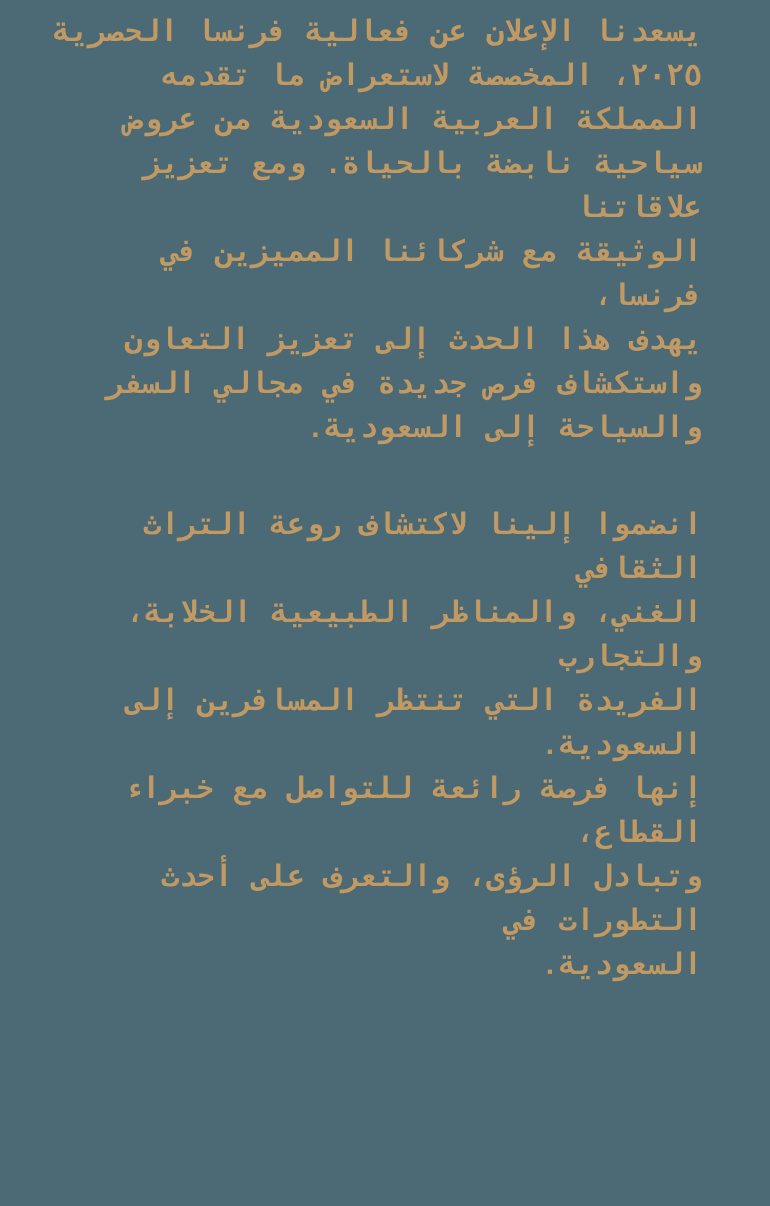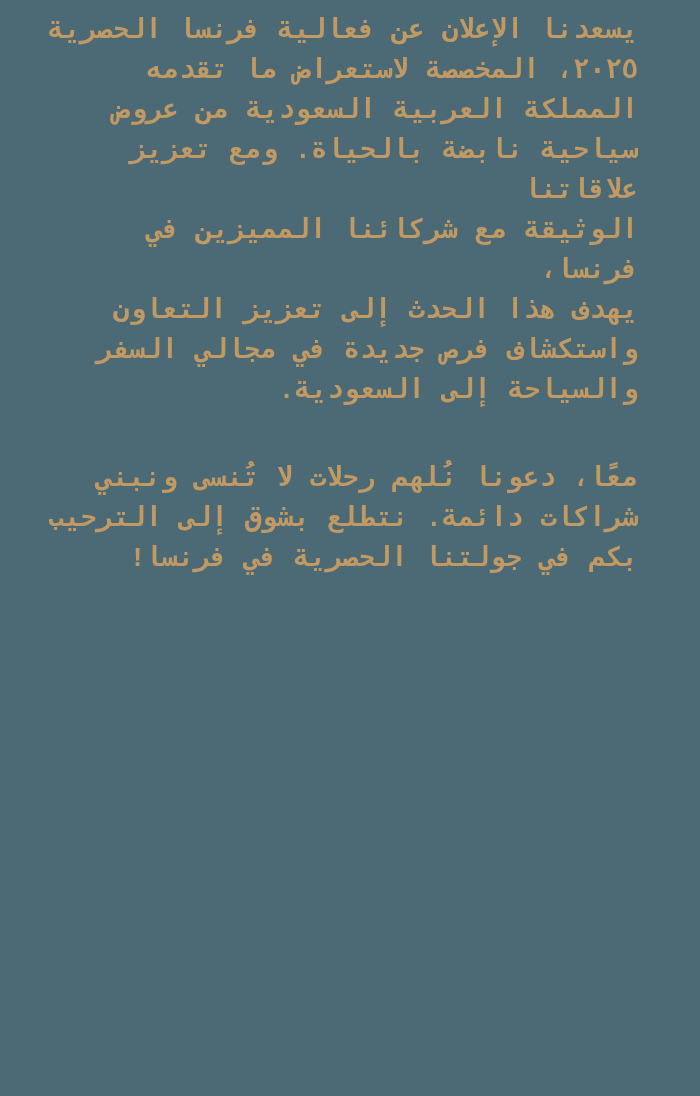--- a/index.html
+++ b/index.html
@@ -36,16 +36,19 @@
 
 <div class="announcement-text">
   <p style="color: rgb(193, 153, 99);">يسعدنا الإعلان عن فعالية فرنسا الحصرية
 ٢٠٢٥، المخصصة لاستعراض ما تقدمه
 المملكة العربية السعودية من عروض
 سياحية نابضة بالحياة. ومع تعزيز علاقاتنا
 الوثيقة مع شركائنا المميزين في فرنسا،
 يهدف هذا الحدث إلى تعزيز التعاون
 واستكشاف فرص جديدة في مجالي السفر
 والسياحة إلى السعودية.</p>
-  <p style="color: rgb(193, 153, 99);">معًا، دعونا نُلهم رحلات لا تُنسى ونبني
-شراكات دائمة. نتطلع بشوق إلى الترحيب
-بكم في جولتنا الحصرية في فرنسا!</p>
+  <p style="color: rgb(193, 153, 99);">انضموا إلينا لاكتشاف روعة التراث الثقافي
+الغني، والمناظر الطبيعية الخلابة، والتجارب
+الفريدة التي تنتظر المسافرين إلى السعودية.
+إنها فرصة رائعة للتواصل مع خبراء القطاع،
+وتبادل الرؤى، والتعرف على أحدث التطورات في
+السعودية.</p>
 </div>
 
 </body></html>

